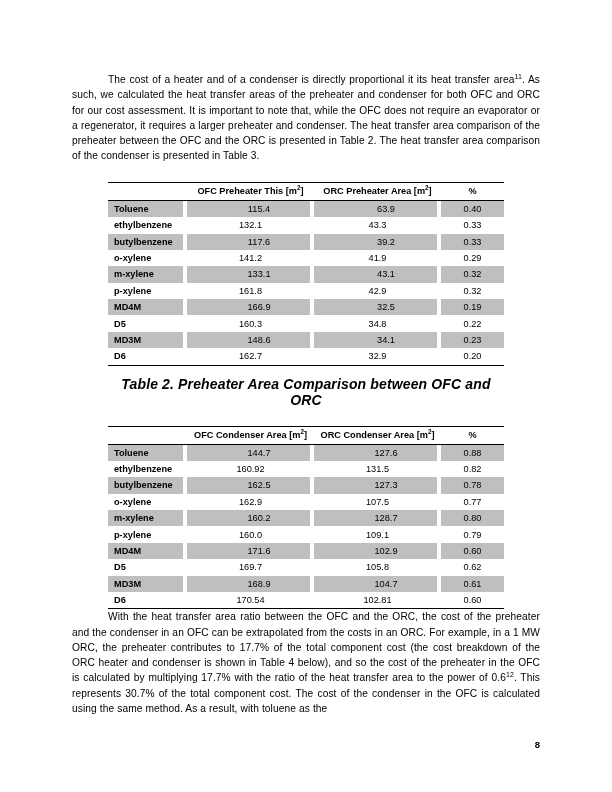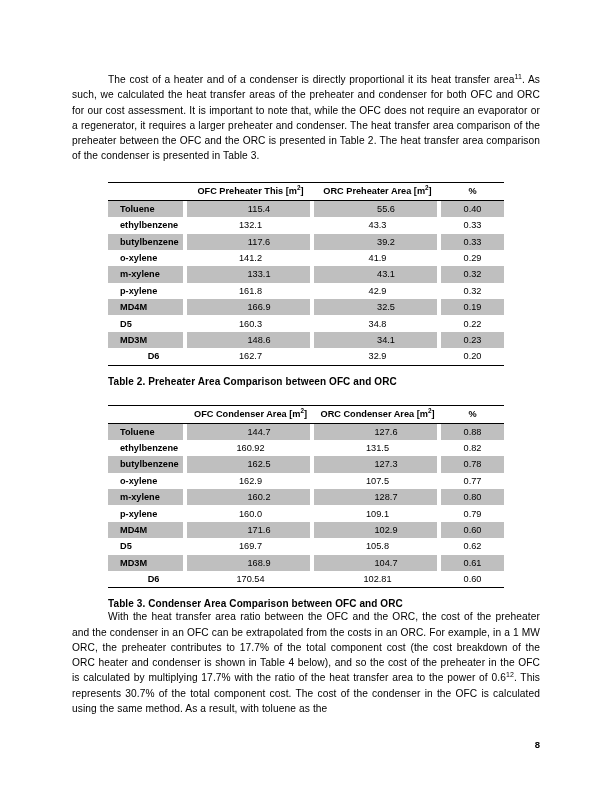--- a/index.html
+++ b/index.html
@@ -81,44 +81,45 @@
   }
 
   table.data tbody td {
     padding: 3.2px 0 3.2px 0;
     font-size: 9.2px;
     text-align: center;
     background: #ffffff;
   }
   table.data tbody td.name {
     text-align: left;
-    padding-left: 12px;
+    padding-left: 6px;
     font-weight: bold;
   }
   table.data tbody tr.shaded td {
     background: #bfbfbf;
   }
   
   table.data tbody tr.shaded td.name {
     box-shadow: inset -4px 0 0 0 #ffffff;
   }
   table.data tbody tr.shaded td.gap {
     box-shadow: inset -4px 0 0 0 #ffffff;
     padding-left: 17px;
   }
   table.data tbody tr:last-child td {
     border-bottom: 1.3px solid #000;
+  }
+
+  .caption {
     text-align: center;
-  }
-
-  .caption {
-    font-size: 10px;
+    font-size: 14px;
     font-weight: bold;
     margin-top: 10px;
     letter-spacing: 0.01em;
+    font-style: italic;
   }
 
   .page-number {
     position: absolute;
     right: 72px;
     bottom: 42px;
     font-size: 9.5px;
     font-weight: bold;
   }
 </style>
@@ -142,21 +143,21 @@
           <th class="hname"></th>
           <th><span>OFC Preheater This [m</span><sup>2</sup><span>]</span></th>
           <th><span>ORC Preheater Area [m</span><sup>2</sup><span>]</span></th>
           <th>%</th>
         </tr>
       </thead>
       <tbody id="tbody-preheater">
           <tr class="shaded">
             <td class="name">Toluene</td>
             <td class="gap">115.4</td>
-            <td class="gap">55.6</td>
+            <td class="gap">63.9</td>
             <td>0.40</td>
           </tr>
           <tr>
             <td class="name">ethylbenzene</td>
             <td class="gap">132.1</td>
             <td class="gap">43.3</td>
             <td>0.33</td>
           </tr>
           <tr class="shaded">
             <td class="name">butylbenzene</td>
@@ -283,19 +284,18 @@
             <td>0.61</td>
           </tr>
           <tr>
             <td class="name">D6</td>
             <td class="gap">170.54</td>
             <td class="gap">102.81</td>
             <td>0.60</td>
           </tr>
         </tbody>
     </table>
-    <div class="caption">Table 3. Condenser Area Comparison between OFC and ORC</div>
   </div>
 
   <p class="body-text para-bottom" id="para-bottom">With the heat transfer area ratio between the OFC and the ORC, the cost of the preheater and the condenser in an OFC can be extrapolated from the costs in an ORC. For example, in a 1 MW ORC, the preheater contributes to 17.7% of the total component cost (the cost breakdown of the ORC heater and condenser is shown in Table 4 below), and so the cost of the preheater in the OFC is calculated by multiplying 17.7% with the ratio of the heat transfer area to the power of 0.6<sup>12</sup>.  This represents 30.7% of the total component cost. The cost of the condenser in the OFC is calculated using the same method. As a result, with toluene as the</p>
 
   <div class="page-number">8</div>
 </div>
 
 </body></html>

